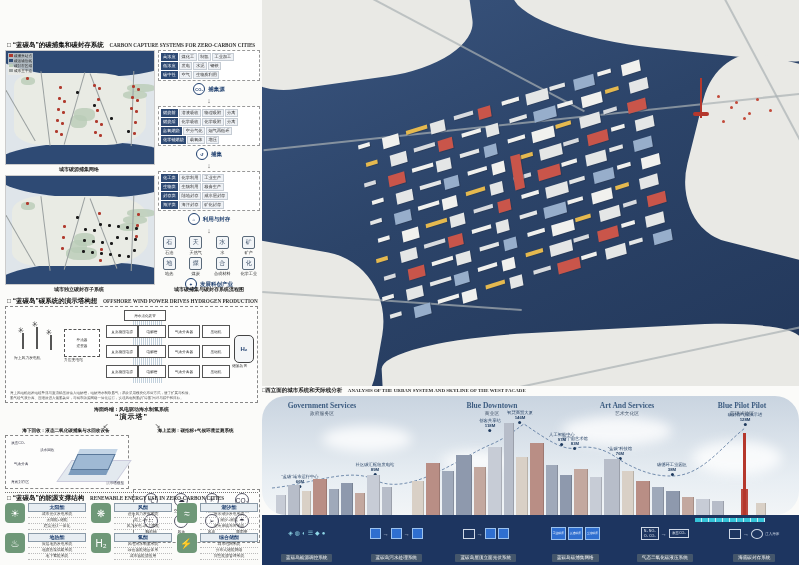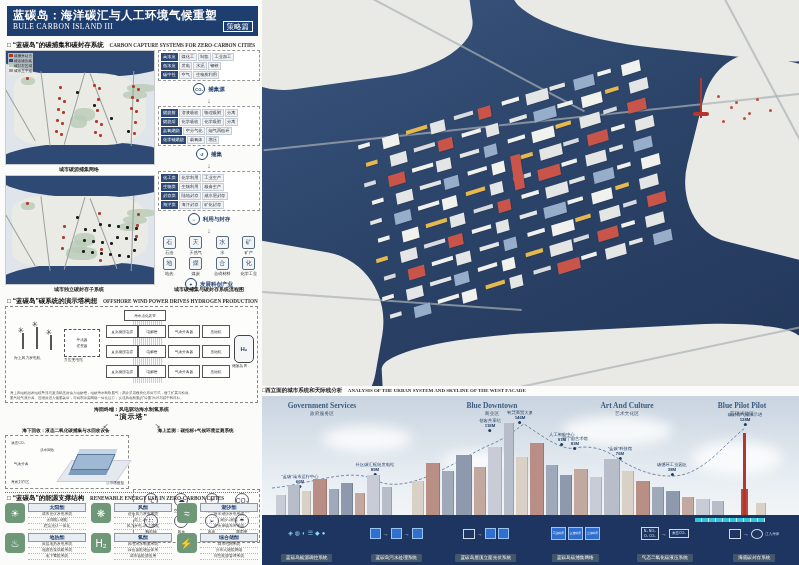--- a/index.html
+++ b/index.html
@@ -73,21 +73,21 @@
   .render{left:262px;top:0;width:537px;height:386px;background:linear-gradient(155deg,#3a557f 0%,#2c4469 45%,#22375a 100%);overflow:hidden;}
   .rland{position:absolute;background:#e9e9e5;}
   .rroad{position:absolute;background:#aab0b4;}
   .cityrot{position:absolute;left:105px;top:100px;width:310px;height:200px;transform:rotate(-17deg) skewX(-8deg);}
   .blk{position:absolute;box-shadow:1px 1px 0 rgba(40,55,80,.55);}
   .redspike{position:absolute;background:#b5372c;}
   
   .facade-cap{left:262px;top:387px;font-size:5.5px;font-weight:bold;color:#222;}
   .facade-cap .en{font-size:5px;margin-left:4px;font-family:"Liberation Serif",serif;color:#333;}
   
-  .skypanel{left:262px;top:396px;width:537px;height:119px;background:linear-gradient(#c9d4e0,#e8eef3 70%,#f2f5f7);overflow:hidden;}
+  .skypanel{left:262px;top:396px;width:537px;height:119px;background:linear-gradient(#c9d4e0,#e8eef3 70%,#f2f5f7);overflow:hidden;border-radius:24px;}
   .cloud{position:absolute;background:#fff;border-radius:50%;filter:blur(6px);opacity:.8;}
   .district{position:absolute;text-align:center;transform:translateX(-50%);}
   .district .en{font-size:7.5px;font-family:"Liberation Serif",serif;color:#3c5c80;font-weight:bold;white-space:nowrap;}
   .district .zh{font-size:4.8px;color:#44556a;}
   .bl-label{position:absolute;text-align:center;transform:translateX(-50%);color:#1e3a5e;white-space:nowrap;}
   .bl-label .nm{font-size:4.3px;display:block;line-height:5px;}
   .bl-label .ht{font-size:4.3px;display:block;font-weight:bold;line-height:5px;}
   .bl-label::after{content:"";display:block;width:3px;height:3px;background:#1e3a5e;border-radius:50%;margin:1px auto 0;}
   .sil{position:absolute;bottom:0;box-shadow:inset -1px 0 0 rgba(0,0,0,.15);}
   
@@ -101,25 +101,20 @@
   .arrow-w{color:#cfd8e6;font-size:6px;}
   .outl{width:10px;height:8px;border:0.8px solid #cfd8e6;}
   .tealbar{position:absolute;right:34px;top:3px;width:70px;height:4px;background:repeating-linear-gradient(90deg,#35c3d8 0 6px,#bfeef5 6px 7px);}
   .inject-lb{color:#cfd8e6;font-size:3.6px;}
 </style>
 </head>
 <body>
 
 <div class="poster">
 
-  <div class="abs titleblock">
-    <div class="zh">蓝碳岛：海洋碳汇与人工环境气候重塑</div>
-    <div class="en">BULE CARBON ISLAND III</div>
-    <div class="badge">策略篇</div>
-  </div>
 
   <div class="abs sec-head" style="left:7px;top:41px;">
     <span>□ “蓝碳岛”的碳捕集和碳封存系统</span>
     <span class="en">CARBON CAPTURE SYSTEMS FOR ZERO-CARBON CITIES</span>
   </div>
 
   <div class="abs map" style="left:5px;top:50px;width:148px;height:113px;">
     <div class="water" style="left:-10px;top:-18px;width:180px;height:44px;border-radius:0 0 45% 55%;"></div>
     <div class="water" style="left:-12px;bottom:-20px;width:185px;height:42px;border-radius:55% 45% 0 0;"></div>
     <div class="land" style="left:8px;top:22px;width:132px;height:72px;border-radius:18% 38% 30% 22%;"></div>
@@ -672,21 +667,21 @@
     <div id="districts">
         <div class="district" style="left: 60px; top: 5px;">
           <div class="en">Government Services</div>
           <div class="zh">政府服务区</div>
         </div>
         <div class="district" style="left: 230px; top: 5px;">
           <div class="en">Blue Downtown</div>
           <div class="zh">商业区</div>
         </div>
         <div class="district" style="left: 365px; top: 5px;">
-          <div class="en">Art And Culture</div>
+          <div class="en">Art And Services</div>
           <div class="zh">艺术文化区</div>
         </div>
         <div class="district" style="left: 480px; top: 5px;">
           <div class="en">Blue Pilot Pilot</div>
           <div class="zh">蓝碳试验区</div>
         </div>
       </div>
     <div id="sky-labels">
         <div class="bl-label" style="left: 38px; top: 78px;">
           <span class="nm">“蓝碳”城市运行中心</span>

